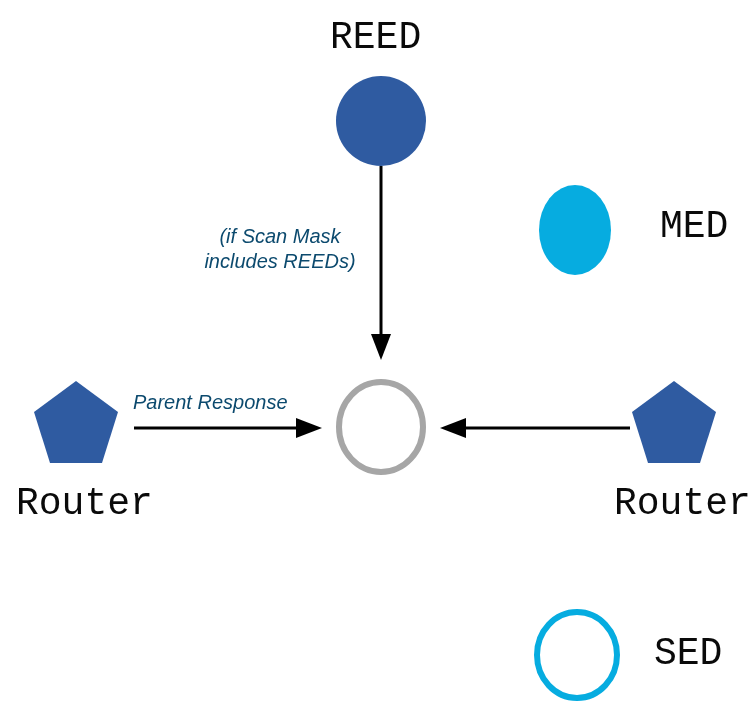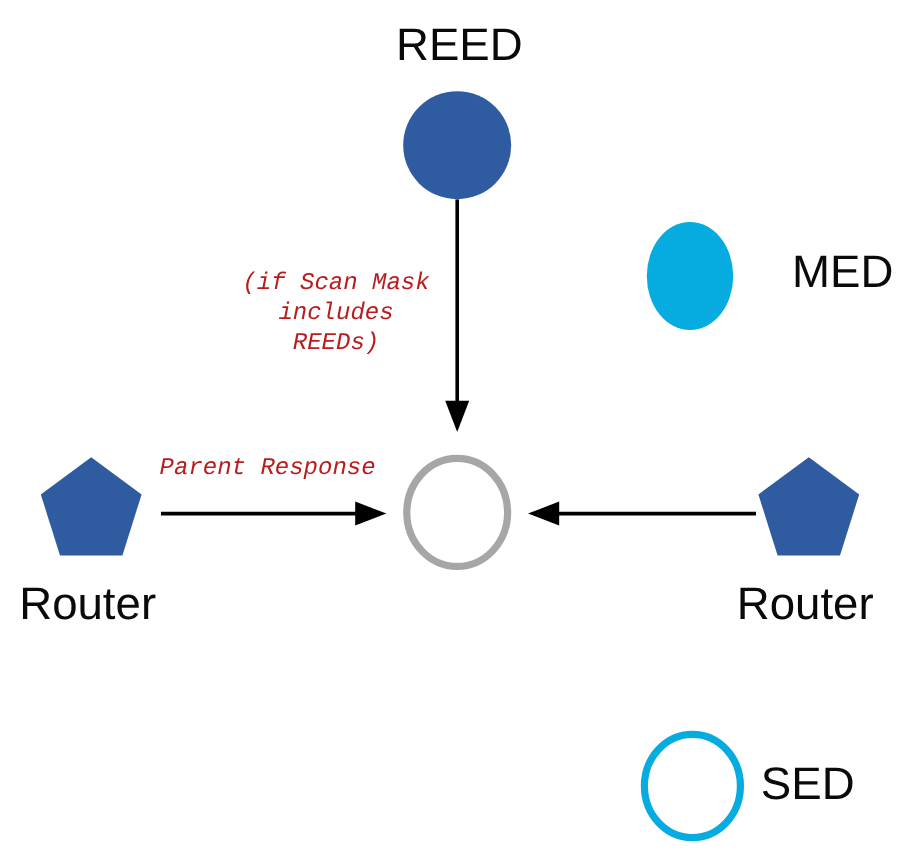--- a/index.html
+++ b/index.html
@@ -12,34 +12,34 @@
   }
   #canvas {
     position: relative;
     width: 752px;
     height: 720px;
     background: #ffffff;
     overflow: hidden;
   }
   .node-label {
     position: absolute;
-    font-family: Liberation Sans, sans-serif;
+    font-family: Liberation Mono, monospace;
     font-size: 38px;
     font-weight: 400;
     color: #0a0a0a;
     white-space: nowrap;
     line-height: 1;
   }
   .edge-label {
     position: absolute;
-    font-family: Liberation Mono, monospace;
+    font-family: Liberation Sans, sans-serif;
     font-style: italic;
     font-size: 20px;
     font-weight: 400;
-    color: #b91c1c;
+    color: #0c4a6e;
     line-height: 1.25;
     text-align: center;
     white-space: pre-line;
   }
   .shape {
     position: absolute;
   }
   svg.shape { display: block; }
 </style>
 </head>
@@ -66,21 +66,21 @@
   </svg>
 
   <div class="node-label" style="left:660px; top:208px;">MED</div>
 
   <svg class="shape" style="left:32px; top:379px;" width="88" height="88" viewBox="0 0 88 88">
     <polygon points="44,2 86,33 70,84 18,84 2,33" fill="#2f5ba1"></polygon>
   </svg>
 
   <div class="node-label" style="left:16px; top:485px;">Router</div>
 
-  <div class="edge-label" style="left:133px; top:378px; width:188px; text-align:left;">Parent Response</div>
+  <div class="edge-label" style="left:133px; top:390px; width:188px; text-align:left;">Parent Response</div>
 
   <svg class="shape" style="left:134px; top:412px;" width="190" height="32" viewBox="0 0 190 32">
     <line x1="0" y1="16" x2="168" y2="16" stroke="#000000" stroke-width="3"></line>
     <polygon points="188,16 162,6 162,26" fill="#000000"></polygon>
   </svg>
 
   <svg class="shape" style="left:333px; top:377px;" width="96" height="100" viewBox="0 0 96 100">
     <ellipse cx="48" cy="50" rx="42" ry="45" fill="#ffffff" stroke="#a6a6a6" stroke-width="6"></ellipse>
   </svg>
 
@@ -92,15 +92,15 @@
   <svg class="shape" style="left:630px; top:379px;" width="88" height="88" viewBox="0 0 88 88">
     <polygon points="44,2 86,33 70,84 18,84 2,33" fill="#2f5ba1"></polygon>
   </svg>
 
   <div class="node-label" style="left:614px; top:485px;">Router</div>
 
   <svg class="shape" style="left:532px; top:607px;" width="90" height="96" viewBox="0 0 90 96">
     <ellipse cx="45" cy="48" rx="40" ry="43" fill="#ffffff" stroke="#06ace0" stroke-width="6"></ellipse>
   </svg>
 
-  <div class="node-label" style="left:634px; top:635px;">SED</div>
+  <div class="node-label" style="left:654px; top:635px;">SED</div>
 
 </div>
 
 </body></html>

